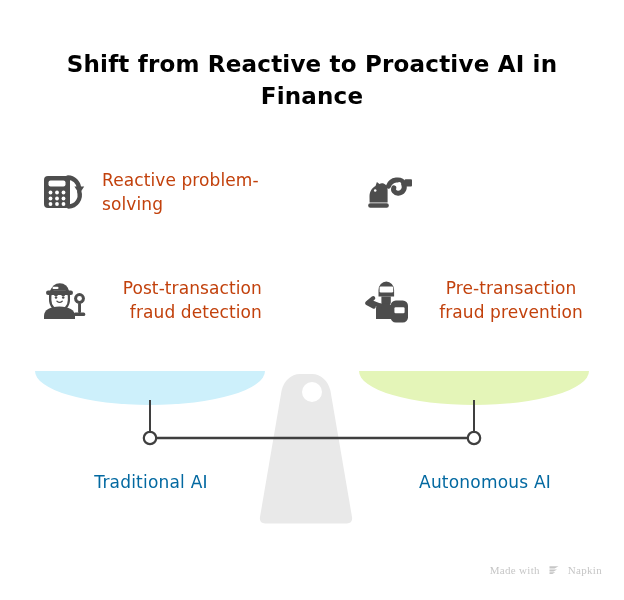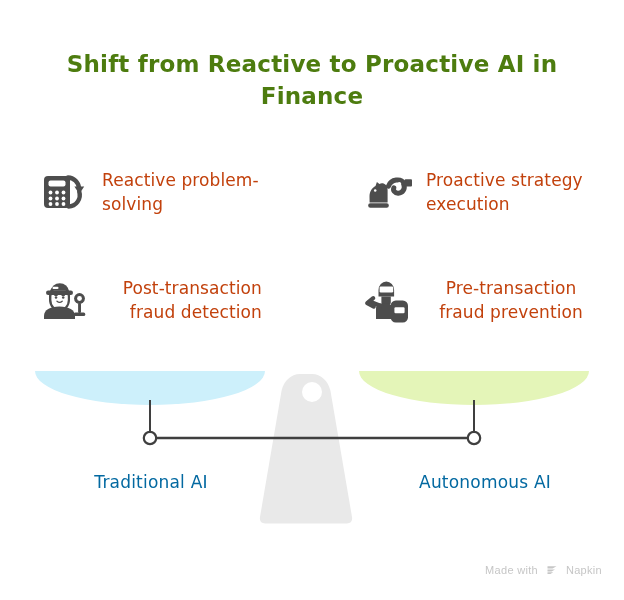--- a/index.html
+++ b/index.html
@@ -21,21 +21,21 @@
     position: absolute;
     left: 62px;
     top: 48px;
     width: 500px;
     text-align: center;
     font-family: "DejaVu Sans", sans-serif;
     font-size: 23px;
     font-weight: bold;
     line-height: 32px;
     letter-spacing: 0.2px;
-    color: #4d7c0f;
+    color: #000000;
   }
 
   
   .feature {
     position: absolute;
     display: flex;
     align-items: flex-start;
     gap: 12px;
   }
   .feature .icon {
@@ -82,21 +82,21 @@
   #label-right { left: 385px; top: 472px; width: 200px; }
 
   
   .watermark {
     position: absolute;
     right: 22px;
     bottom: 24px;
     display: flex;
     align-items: flex-start;
     gap: 8px;
-    font-family: Liberation Sans, sans-serif;
+    font-family: Liberation Serif, serif;
     font-size: 11px;
     color: #c6c6c6;
     letter-spacing: 0.3px;
   }
   .watermark svg { display: block; }
 </style>
 </head>
 <body>
 
 <div class="title">Shift from Reactive to Proactive AI in Finance</div>
@@ -172,21 +172,20 @@
         <rect x="6.2" y="37.2" width="20.6" height="4.6" rx="2.1"></rect>
 
         <path d="M26.5 20.2 c2.6-7.2 12.6-8.2 15.6-2.6" fill="none" stroke="#4d4d4d" stroke-width="5" stroke-linecap="round"></path>
         <path d="M41.8 18.6 c1.6 4.2-1.2 8.4-5.4 8.6 -3.6 0.2-5.6-2.8-4.6-5.4" fill="none" stroke="#4d4d4d" stroke-width="5" stroke-linecap="round"></path>
         <circle cx="37.4" cy="17.6" r="1.7" fill="#ffffff"></circle>
 
         <rect x="42.6" y="13.2" width="7.4" height="7.4" rx="1"></rect>
       </g>
     </svg>
   </span>
-  <span class="label">Proactive strategy execution</span>
 </div>
 
 <div class="feature right" id="f-right-2">
   <span class="icon">
     <svg viewBox="0 0 52 52" width="52" height="52" aria-hidden="true">
       <g fill="#4d4d4d">
 
         <path d="M16.5 16 a7.8 8.6 0 0 1 15.6 0 v6.6 h-15.6 z"></path>
         <rect x="17.6" y="12.4" width="13.6" height="6" rx="1.2" fill="#ffffff"></rect>
 

